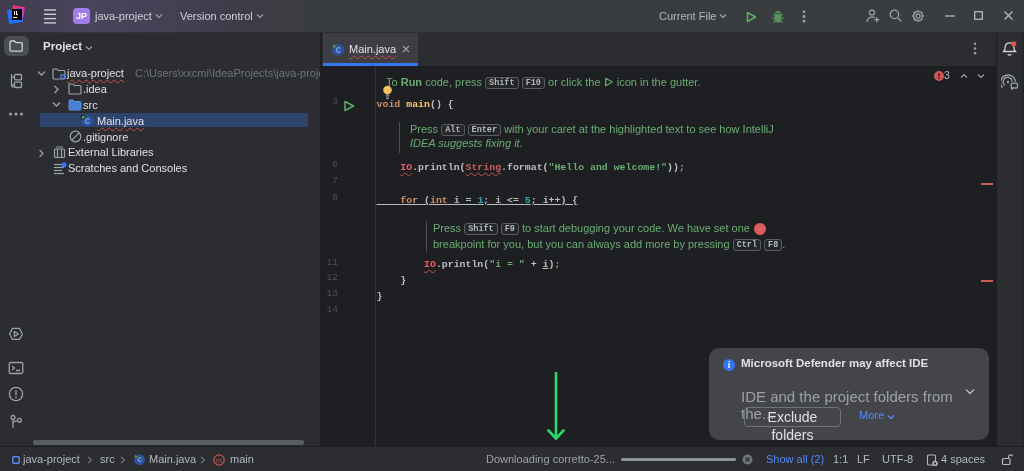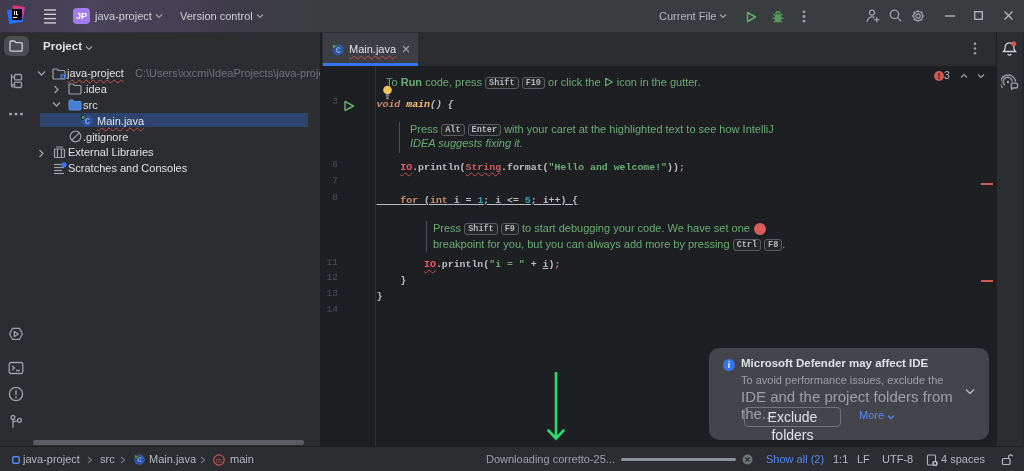--- a/index.html
+++ b/index.html
@@ -324,21 +324,21 @@
 
   <svg class="abs" style="left:60px;top:19px" width="11" height="15" viewBox="0 0 11 15">
     <circle cx="5.5" cy="5" r="4.3" fill="#F2C55C"></circle>
     <path d="M3.8 10.2 h3.4 M4 12 h3 M4.4 13.7 h2.2" stroke="#95A0A8" stroke-width="1.2"></path>
   </svg>
 
   <div class="tip" style="left:64px;top:9.5px;">To <b>Run</b> code, press <span class="key">Shift</span> <span class="key">F10</span> or click the <svg width="10" height="10" viewBox="0 0 11 12" style="display:inline-block;vertical-align:-1px">
         <path d="M1.5 1.5 L9.5 6 L1.5 10.5 Z" fill="none" stroke="#5FAD65" stroke-width="1.5" stroke-linejoin="round"></path>
       </svg> icon in the gutter.</div>
 
-  <div class="code" style="left:54.6px;top:33px;font-style:italic;"><span class="kw">void</span> <span class="fn">main</span>() {</div>
+  <div class="code" style="left:54.6px;top:33px;"><span class="kw">void</span> <span class="fn">main</span>() {</div>
 
   <div class="tipbar" style="left:76.5px;top:56px;height:31px;"></div>
   <div class="tip" style="left:88px;top:56.5px;">Press <span class="key">Alt</span> <span class="key">Enter</span> with your caret at the highlighted text to see how IntelliJ</div>
   <div class="tip" style="left:88px;top:71px;font-style:italic;">IDEA suggests fixing it.</div>
 
   <div class="code" style="left:54.6px;top:95.8px;">    <span class="err squig">IO</span>.println(<span class="err2 squig">String</span>.format(<span class="str">"Hello and welcome!"</span>))<span class="semi">;</span></div>
 
   <div class="code" style="left:54.6px;top:128.8px;text-decoration:underline;">    <span class="kw">for</span> (<span class="kw">int</span> <span class="iv">i</span> = <span class="num">1</span>; <span class="iv">i</span> &lt;= <span class="num">5</span>; <span class="iv">i</span>++) {</div>
 
   <div class="tipbar" style="left:104px;top:155px;height:31px;"></div>
@@ -367,21 +367,20 @@
   <div class="abs" style="left:659px;top:214px;width:12px;height:2px;background:#CF5B56;"></div>
 
   <svg class="abs" style="left:224px;top:306px" width="20" height="70" viewBox="0 0 20 70">
     <path d="M10 1 V66 M2.5 58.5 L10 66.5 L17.5 58.5" fill="none" stroke="#2BD96A" stroke-width="2.6" stroke-linecap="round"></path>
   </svg>
 </div>
 
 <div id="notif" class="abs">
   <div class="abs" style="left:14px;top:11px;width:12px;height:12px;border-radius:50%;background:#3574F0;color:#fff;font-size:9px;font-weight:bold;text-align:center;line-height:12px;">i</div>
   <div class="abs" style="left:32px;top:9px;font-size:11.5px;font-weight:bold;color:#DFE1E5;">Microsoft Defender may affect IDE</div>
-  <div class="abs" style="left:32px;top:25.5px;font-size:11px;color:#9DA0A6;">To avoid performance issues, exclude the</div>
   <div class="abs" style="left:32px;top:39.5px;font-size:15px;color:#9DA0A6;">IDE and the project folders from the...</div>
   <svg class="abs" style="left:256px;top:40px" width="10" height="7" viewBox="0 0 10 7">
       <path d="M1 1.5 L5 5.5 L9 1.5" fill="none" stroke="#B4B8BF" stroke-width="1.4"></path>
     </svg>
   <div class="abs" style="left:35px;top:59px;width:97px;height:20px;border:1px solid #6F737A;border-radius:4px;font-size:14px;color:#DFE1E5;text-align:center;line-height:18px;">Exclude folders</div>
   <div class="abs" style="left:150px;top:61px;font-size:11px;color:#548AF7;">More</div>
   <svg class="abs" style="left:178px;top:66px" width="8" height="6" viewBox="0 0 8 6">
       <path d="M1 1.5 L4 4.5 L7 1.5" fill="none" stroke="#548AF7" stroke-width="1.3"></path>
     </svg>
 </div>

